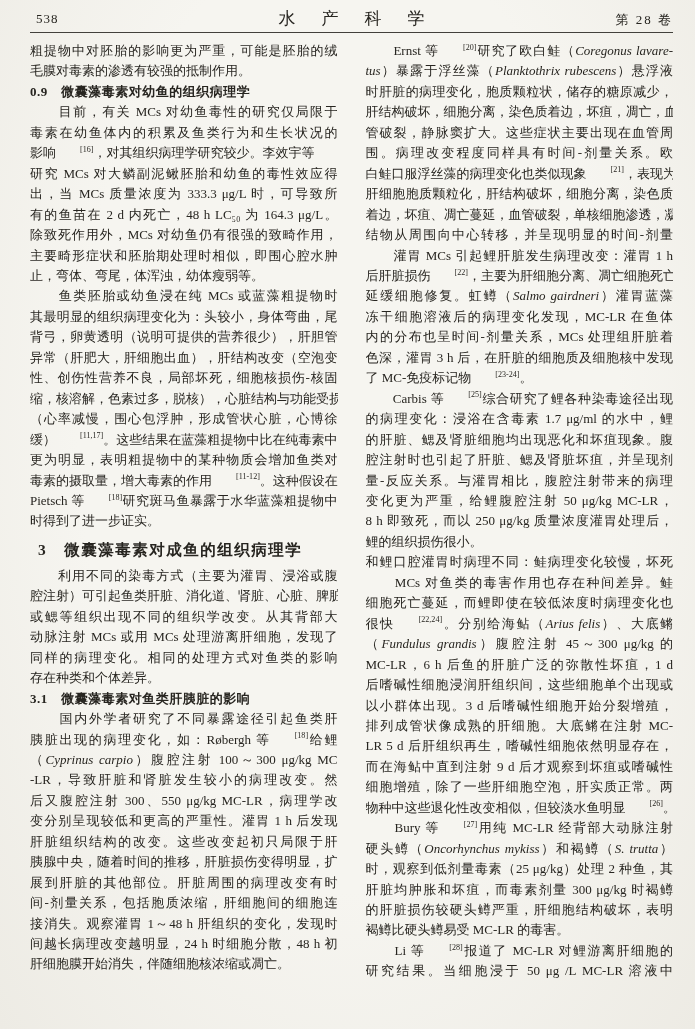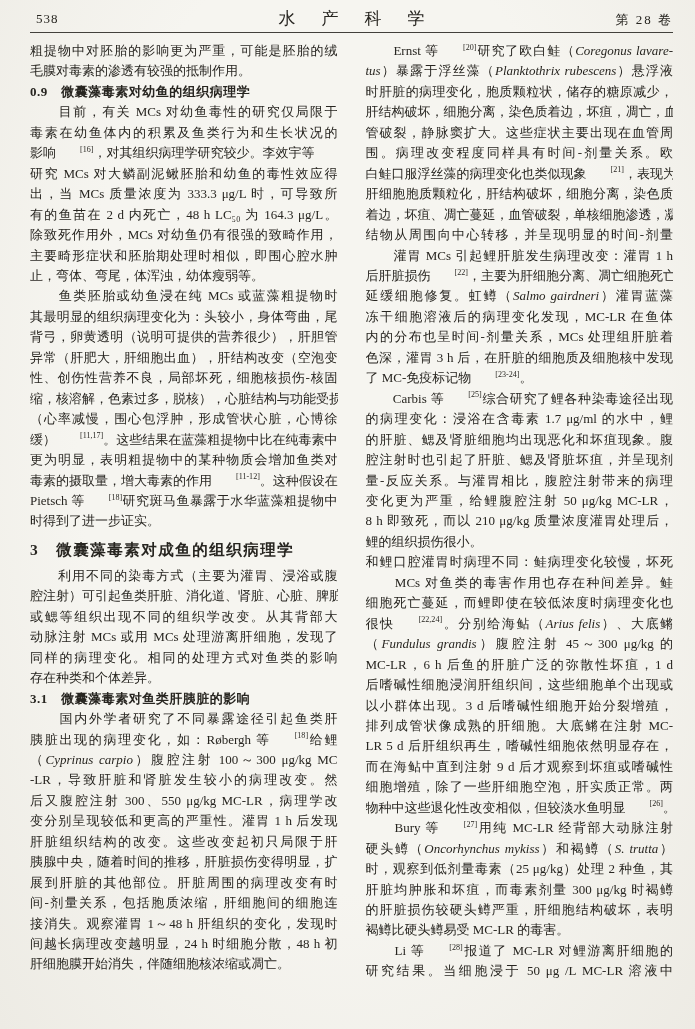--- a/index.html
+++ b/index.html
@@ -40,21 +40,21 @@
     font-size:13px;line-height:20.45px;
     text-align:justify;text-align-last:justify;
     white-space:nowrap;
     overflow:hidden;
     color:#272520;
   }
   .line.end{text-align-last:left;}
   .line.h2{font-weight:bold;text-align-last:left;letter-spacing:0.5px;}
   .line.h1{
     font-weight:bold;font-size:15.5px;letter-spacing:1.5px;
-    text-align-last:left;margin:7px 0 5px 0;line-height:22px;
+    text-align-last:left;margin:7px 0 5px 8px;line-height:22px;
   }
   .line sup{
     font-size:0.62em;vertical-align:super;line-height:0;letter-spacing:0;margin-left:24px;
   }
   .line i{font-style:italic;}
 </style>
 </head>
 <body>
 
 <div class="page">
@@ -129,21 +129,21 @@
         <div class="line">冻干细胞溶液后的病理变化发现，MC-LR 在鱼体</div>
         <div class="line">内的分布也呈时间-剂量关系，MCs 处理组肝脏着</div>
         <div class="line">色深，灌胃 3 h 后，在肝脏的细胞质及细胞核中发现</div>
         <div class="line end">了 MC-免疫标记物<sup>[23-24]</sup>。</div>
         <div class="line">　　Carbis 等<sup>[25]</sup>综合研究了鲤各种染毒途径出现</div>
         <div class="line">的病理变化：浸浴在含毒素 1.7 μg/ml 的水中，鲤</div>
         <div class="line">的肝脏、鳃及肾脏细胞均出现恶化和坏疽现象。腹</div>
         <div class="line">腔注射时也引起了肝脏、鳃及肾脏坏疽，并呈现剂</div>
         <div class="line">量-反应关系。与灌胃相比，腹腔注射带来的病理</div>
         <div class="line">变化更为严重，给鲤腹腔注射 50 μg/kg MC-LR，</div>
-        <div class="line">8 h 即致死，而以 210 μg/kg 质量浓度灌胃处理后，</div>
+        <div class="line">8 h 即致死，而以 250 μg/kg 质量浓度灌胃处理后，</div>
         <div class="line end">鲤的组织损伤很小。</div>
         <div class="line">和鲤口腔灌胃时病理不同：鲑病理变化较慢，坏死</div>
         <div class="line">　　MCs 对鱼类的毒害作用也存在种间差异。鲑</div>
         <div class="line">细胞死亡蔓延，而鲤即使在较低浓度时病理变化也</div>
         <div class="line">很快<sup>[22,24]</sup>。分别给海鲇（<i>Arius felis</i>）、大底鳉</div>
         <div class="line">（<i>Fundulus grandis</i>）腹腔注射 45～300 μg/kg 的</div>
         <div class="line">MC-LR，6 h 后鱼的肝脏广泛的弥散性坏疽，1 d</div>
         <div class="line">后嗜碱性细胞浸润肝组织间，这些细胞单个出现或</div>
         <div class="line">以小群体出现。3 d 后嗜碱性细胞开始分裂增殖，</div>
         <div class="line">排列成管状像成熟的肝细胞。大底鳉在注射 MC-</div>

